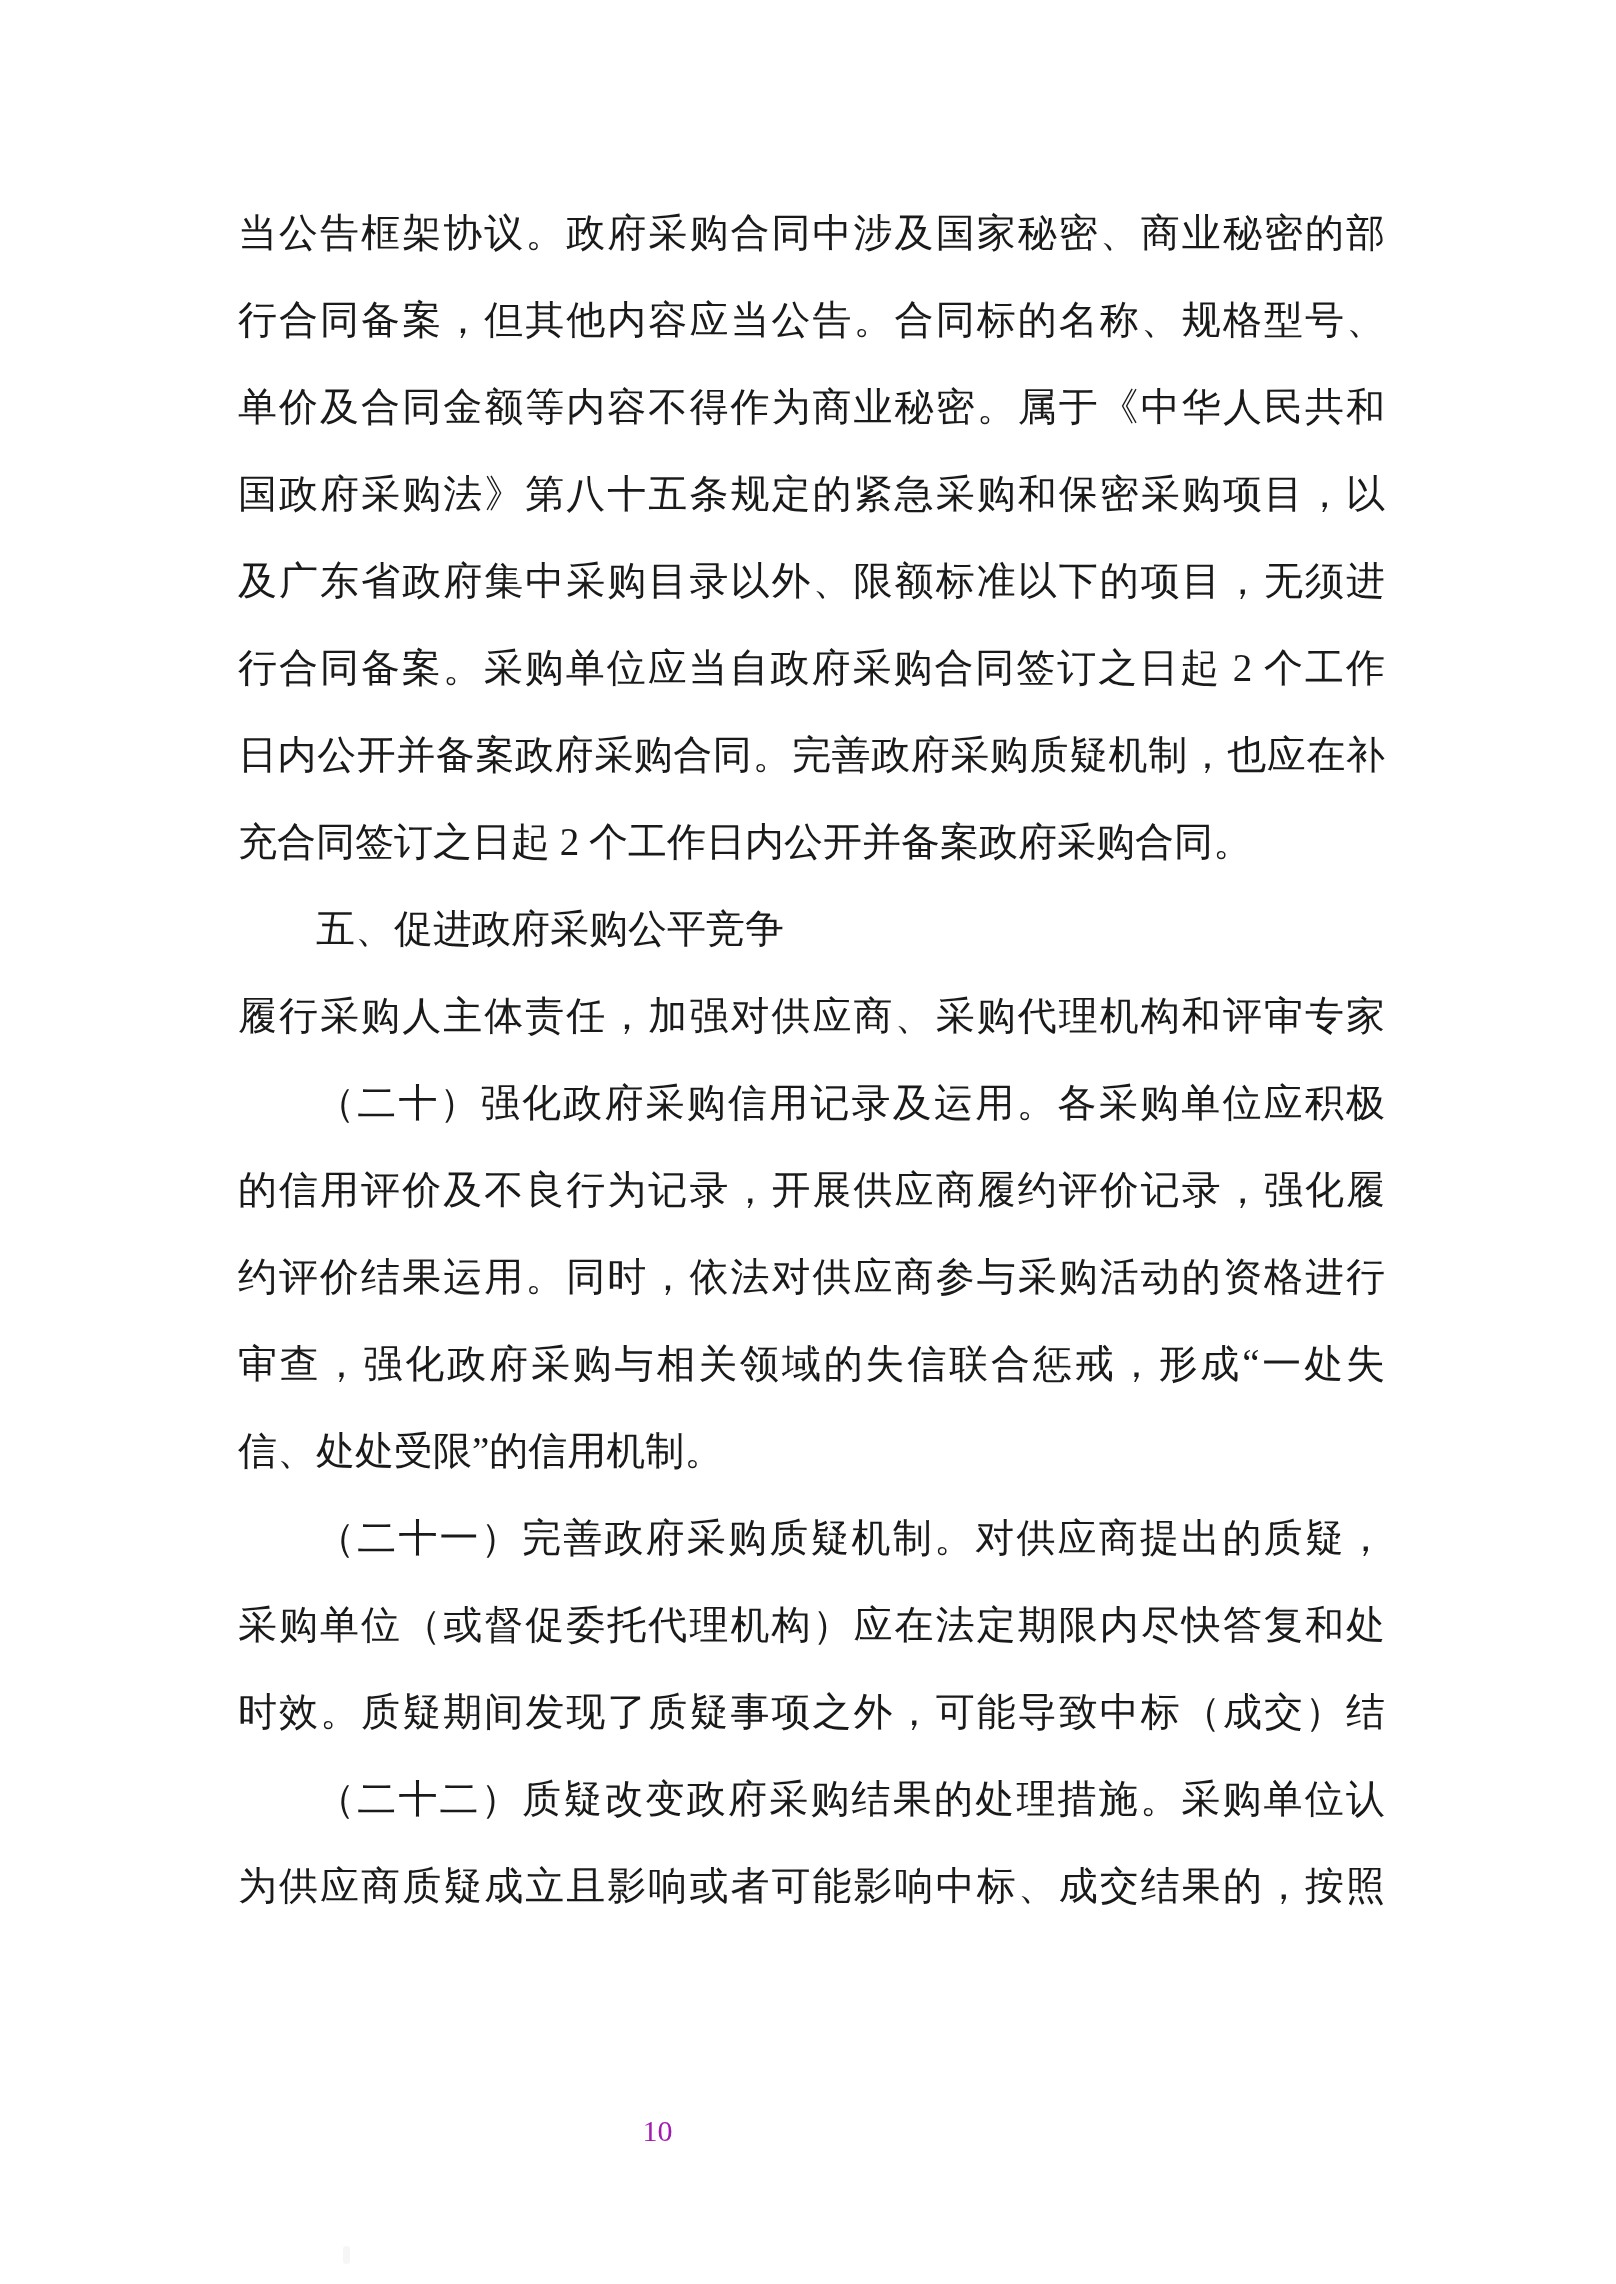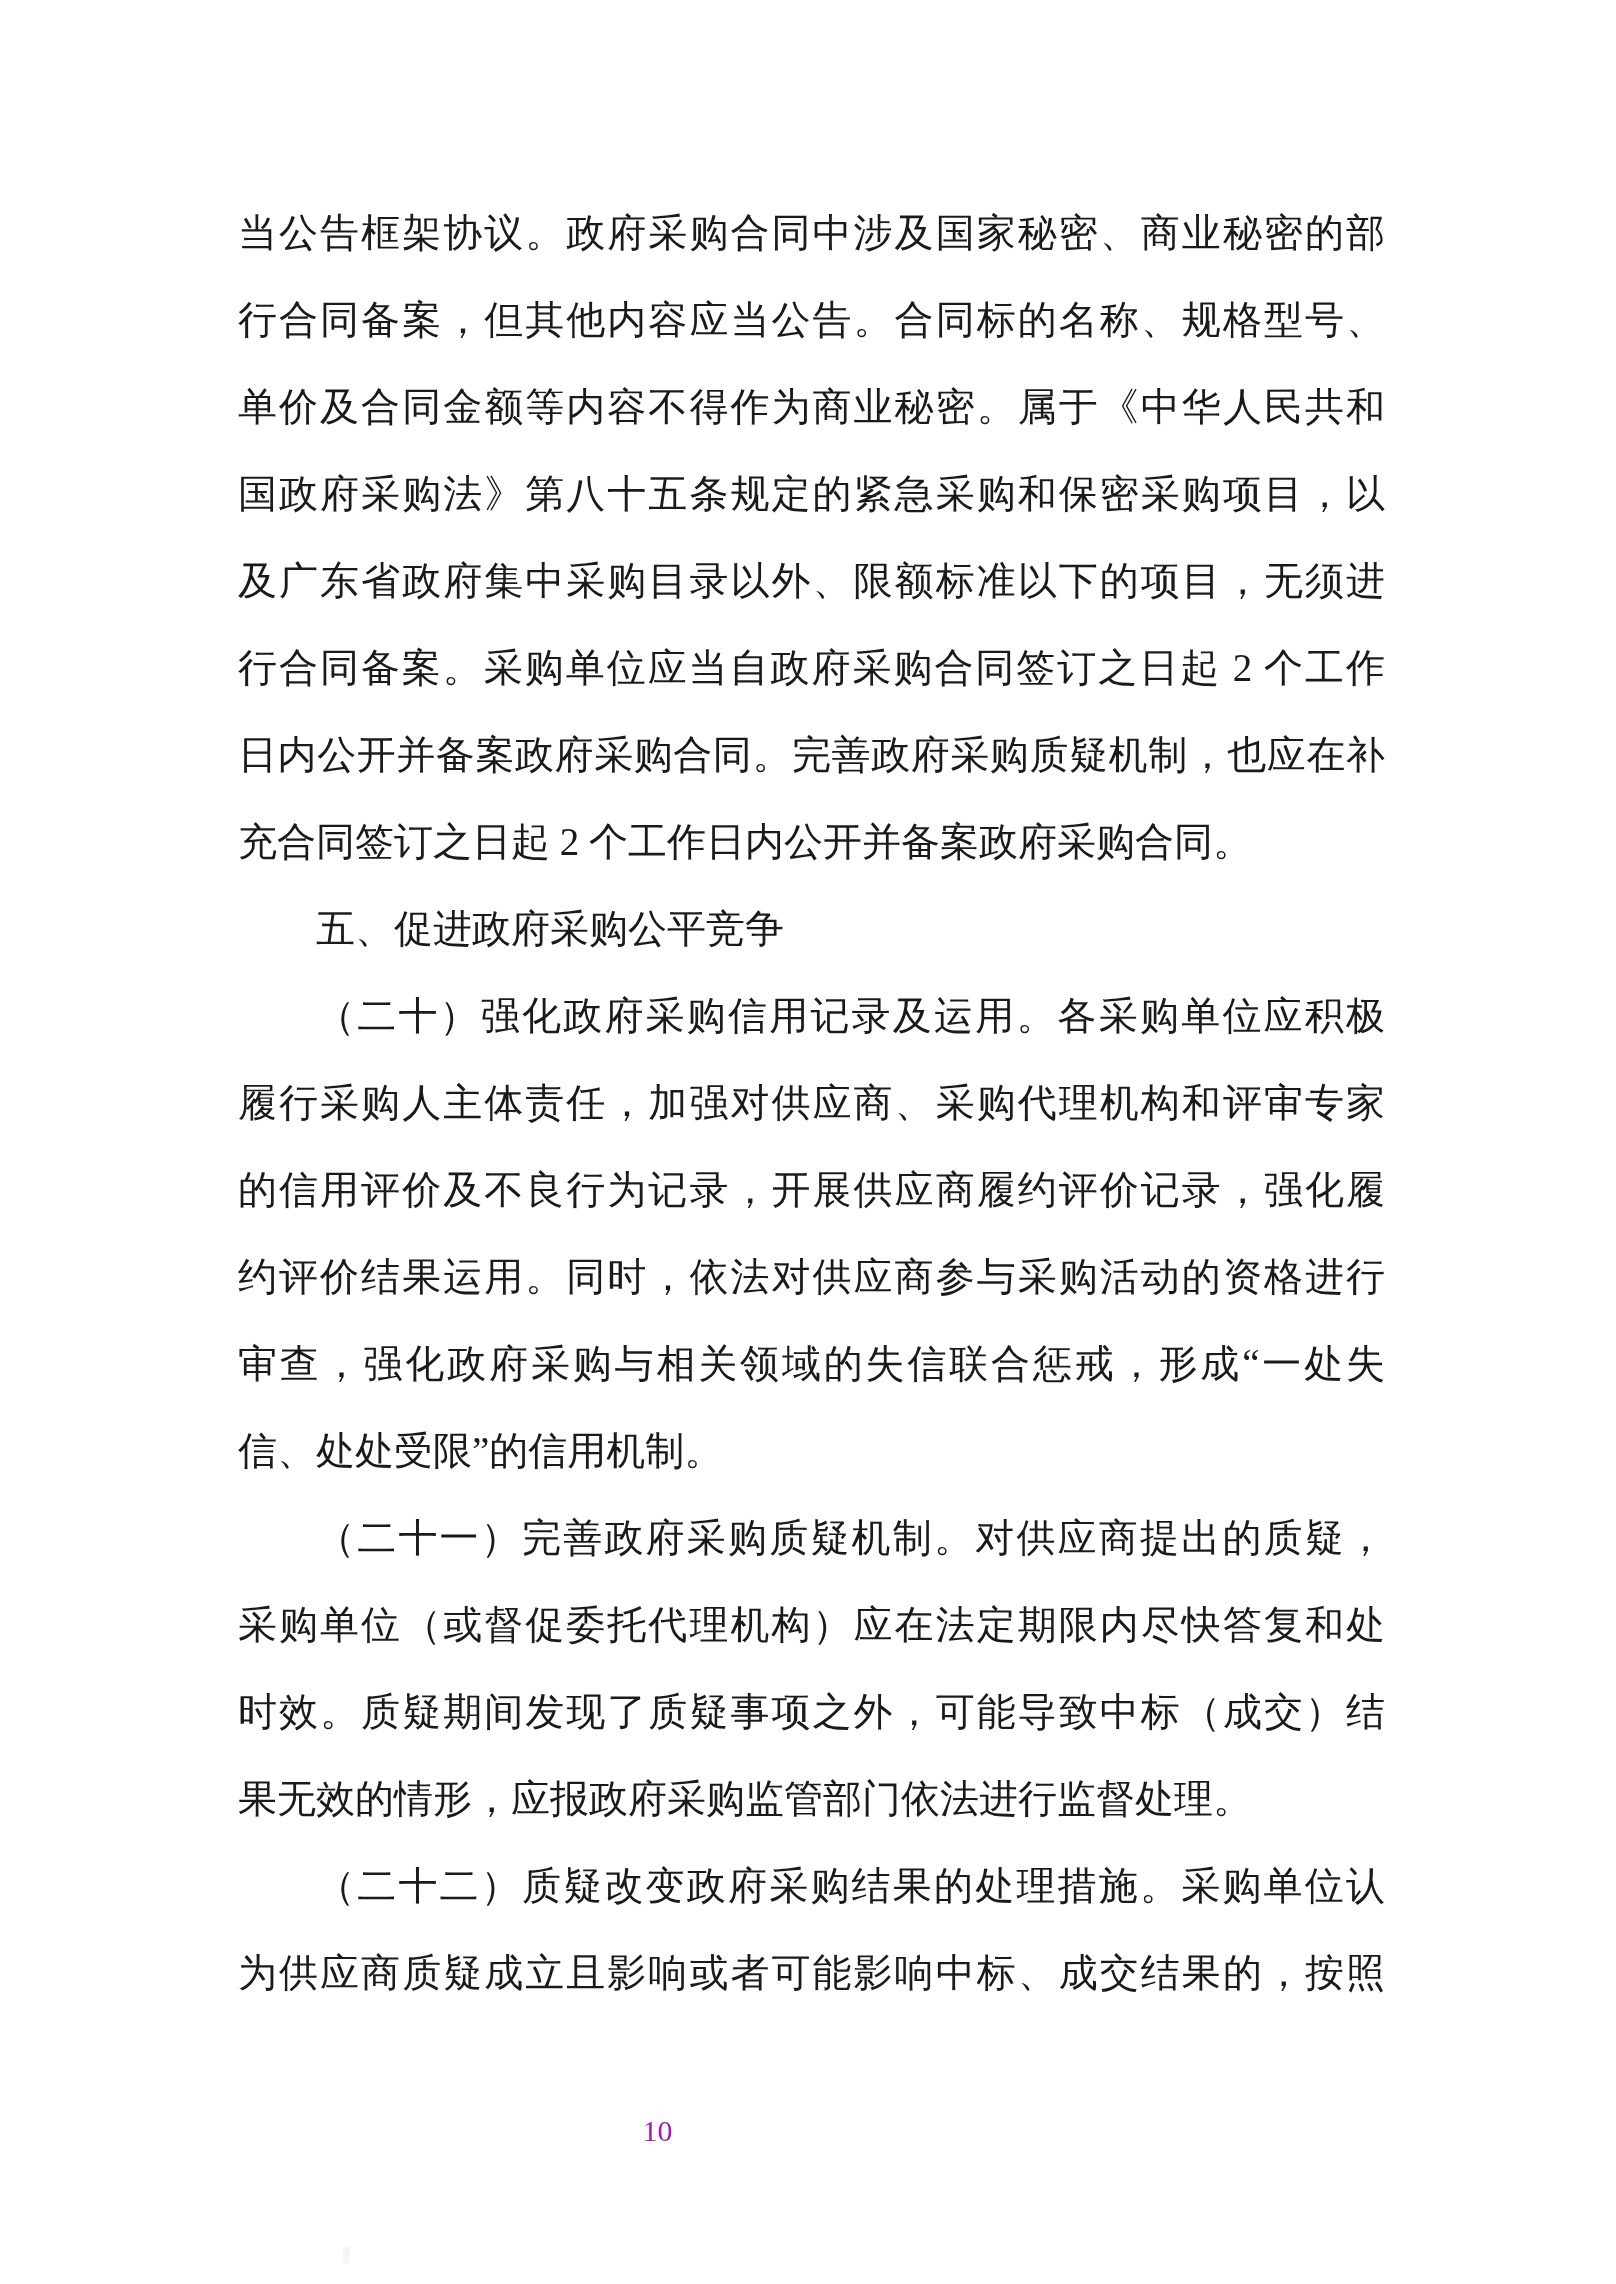--- a/index.html
+++ b/index.html
@@ -67,29 +67,28 @@
   <div class="content">
       <div class="line full">当公告框架协议。政府采购合同中涉及国家秘密、商业秘密的部</div>
       <div class="line full">行合同备案，但其他内容应当公告。合同标的名称、规格型号、</div>
       <div class="line full">单价及合同金额等内容不得作为商业秘密。属于《中华人民共和</div>
       <div class="line full">国政府采购法》第八十五条规定的紧急采购和保密采购项目，以</div>
       <div class="line full">及广东省政府集中采购目录以外、限额标准以下的项目，无须进</div>
       <div class="line full">行合同备案。采购单位应当自政府采购合同签订之日起 2 个工作</div>
       <div class="line full">日内公开并备案政府采购合同。完善政府采购质疑机制，也应在补</div>
       <div class="line last">充合同签订之日起 2 个工作日内公开并备案政府采购合同。</div>
       <div class="line heading">五、促进政府采购公平竞争</div>
+      <div class="line full">履行采购人主体责任，加强对供应商、采购代理机构和评审专家</div>
       <div class="line first">（二十）强化政府采购信用记录及运用。各采购单位应积极</div>
-      <div class="line full">履行采购人主体责任，加强对供应商、采购代理机构和评审专家</div>
       <div class="line full">的信用评价及不良行为记录，开展供应商履约评价记录，强化履</div>
       <div class="line full">约评价结果运用。同时，依法对供应商参与采购活动的资格进行</div>
       <div class="line full">审查，强化政府采购与相关领域的失信联合惩戒，形成“一处失</div>
       <div class="line last">信、处处受限”的信用机制。</div>
       <div class="line first">（二十一）完善政府采购质疑机制。对供应商提出的质疑，</div>
       <div class="line full">采购单位（或督促委托代理机构）应在法定期限内尽快答复和处</div>
       <div class="line full">时效。质疑期间发现了质疑事项之外，可能导致中标（成交）结</div>
-      <div class="line last">果无效的情形，应报政府采购监管部门依法进行监督处理。</div>
       <div class="line first">（二十二）质疑改变政府采购结果的处理措施。采购单位认</div>
       <div class="line full">为供应商质疑成立且影响或者可能影响中标、成交结果的，按照</div>
     </div>
   <div class="page-number">10</div>
   <div class="smudge"></div>
 </div>
 
 
 </body></html>

